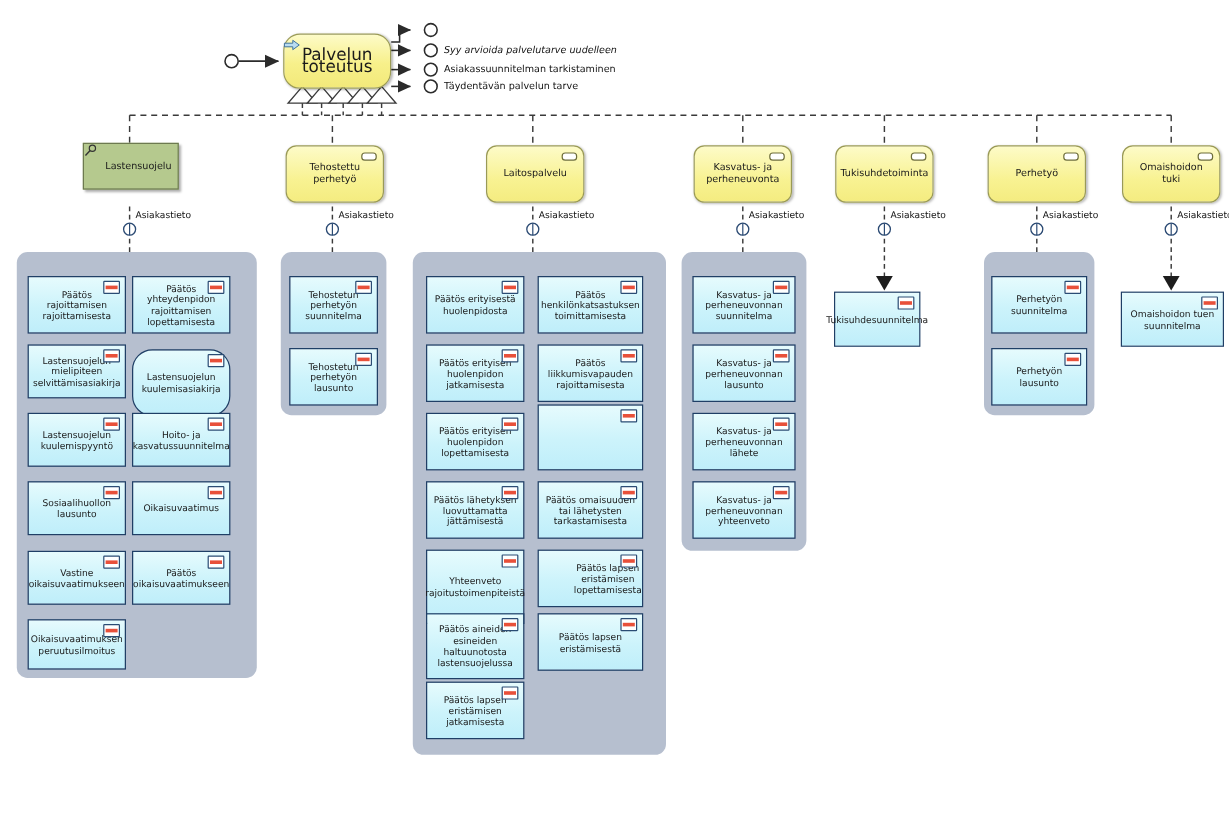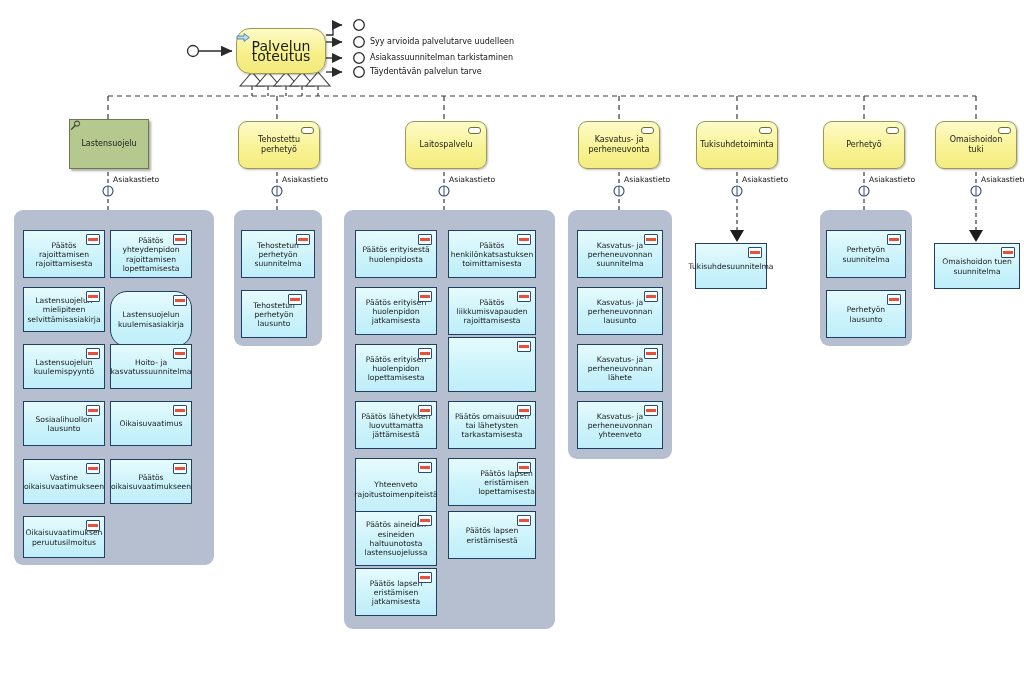--- a/index.html
+++ b/index.html
@@ -168,31 +168,31 @@
     </g>
   </svg>
 
   <div class="abs proc" style="left:236px;top:28px;">
     <svg class="arrowicon" viewBox="0 0 13 9" style="position:absolute;right:5px;top:4px;">
       <path d="M0,3 L7,3 L7,0.6 L12.4,4.5 L7,8.4 L7,6 L0,6 z" fill="#b9dcf2" stroke="#3b6f9c" stroke-width="0.8"></path>
     </svg>
     <span>Palvelun toteutus</span>
   </div>
 
-  <div class="abs outlbl" style="left:370px;top:37px;">Syy arvioida palvelutarve uudelleen</div>
+  <div class="abs outlbl" style="left:370px;top:37px;font-style:italic;">Syy arvioida palvelutarve uudelleen</div>
   <div class="abs outlbl" style="left:370px;top:53px;">Asiakassuunnitelman tarkistaminen</div>
   <div class="abs outlbl" style="left:370px;top:67px;">Täydentävän palvelun tarve</div>
 
   <div class="abs group" style="left:14px;top:210px;width:200px;height:355px;"></div>
   <div class="abs group" style="left:234px;top:210px;width:88px;height:136px;"></div>
   <div class="abs group" style="left:344px;top:210px;width:211px;height:419px;"></div>
   <div class="abs group" style="left:568px;top:210px;width:104px;height:249px;"></div>
   <div class="abs group" style="left:820px;top:210px;width:92px;height:136px;"></div>
 
-  <div class="abs svc green" style="left:69px;top:119px;width:80px;height:50px;">
+  <div class="abs svc green" style="left:69px;top:119px;width:80px;height:39px;justify-content:flex-end;">
     <svg class="magnifier" viewBox="0 0 11 11">
       <circle cx="7" cy="3.6" r="2.6" fill="none" stroke="#333" stroke-width="1"></circle>
       <line x1="5.1" y1="5.5" x2="1.2" y2="9.6" stroke="#333" stroke-width="1.2"></line>
     </svg>
     <span>Lastensuojelu</span>
   </div>
 
   <div class="abs svc" style="left:238px;top:121px;">
     <span class="mark"></span>
     <span>Tehostettu perhetyö</span>
@@ -297,21 +297,21 @@
       </span>
       <span>Oikaisuvaatimuksen peruutusilmoitus</span>
     </div>
 
   <div class="abs doc" style="left:241px;top:230px;width:74px;height:48px;">
       <span class="dicon">
         <i></i>
       </span>
       <span>Tehostetun perhetyön suunnitelma</span>
     </div>
-  <div class="abs doc" style="left:241px;top:290px;width:66px;height:48px;justify-content:flex-end;">
+  <div class="abs doc" style="left:241px;top:290px;width:74px;height:48px;justify-content:flex-end;">
       <span class="dicon">
         <i></i>
       </span>
       <span>Tehostetun perhetyön lausunto</span>
     </div>
 
   <div class="abs doc" style="left:355px;top:230px;width:82px;height:48px;">
       <span class="dicon">
         <i></i>
       </span>

